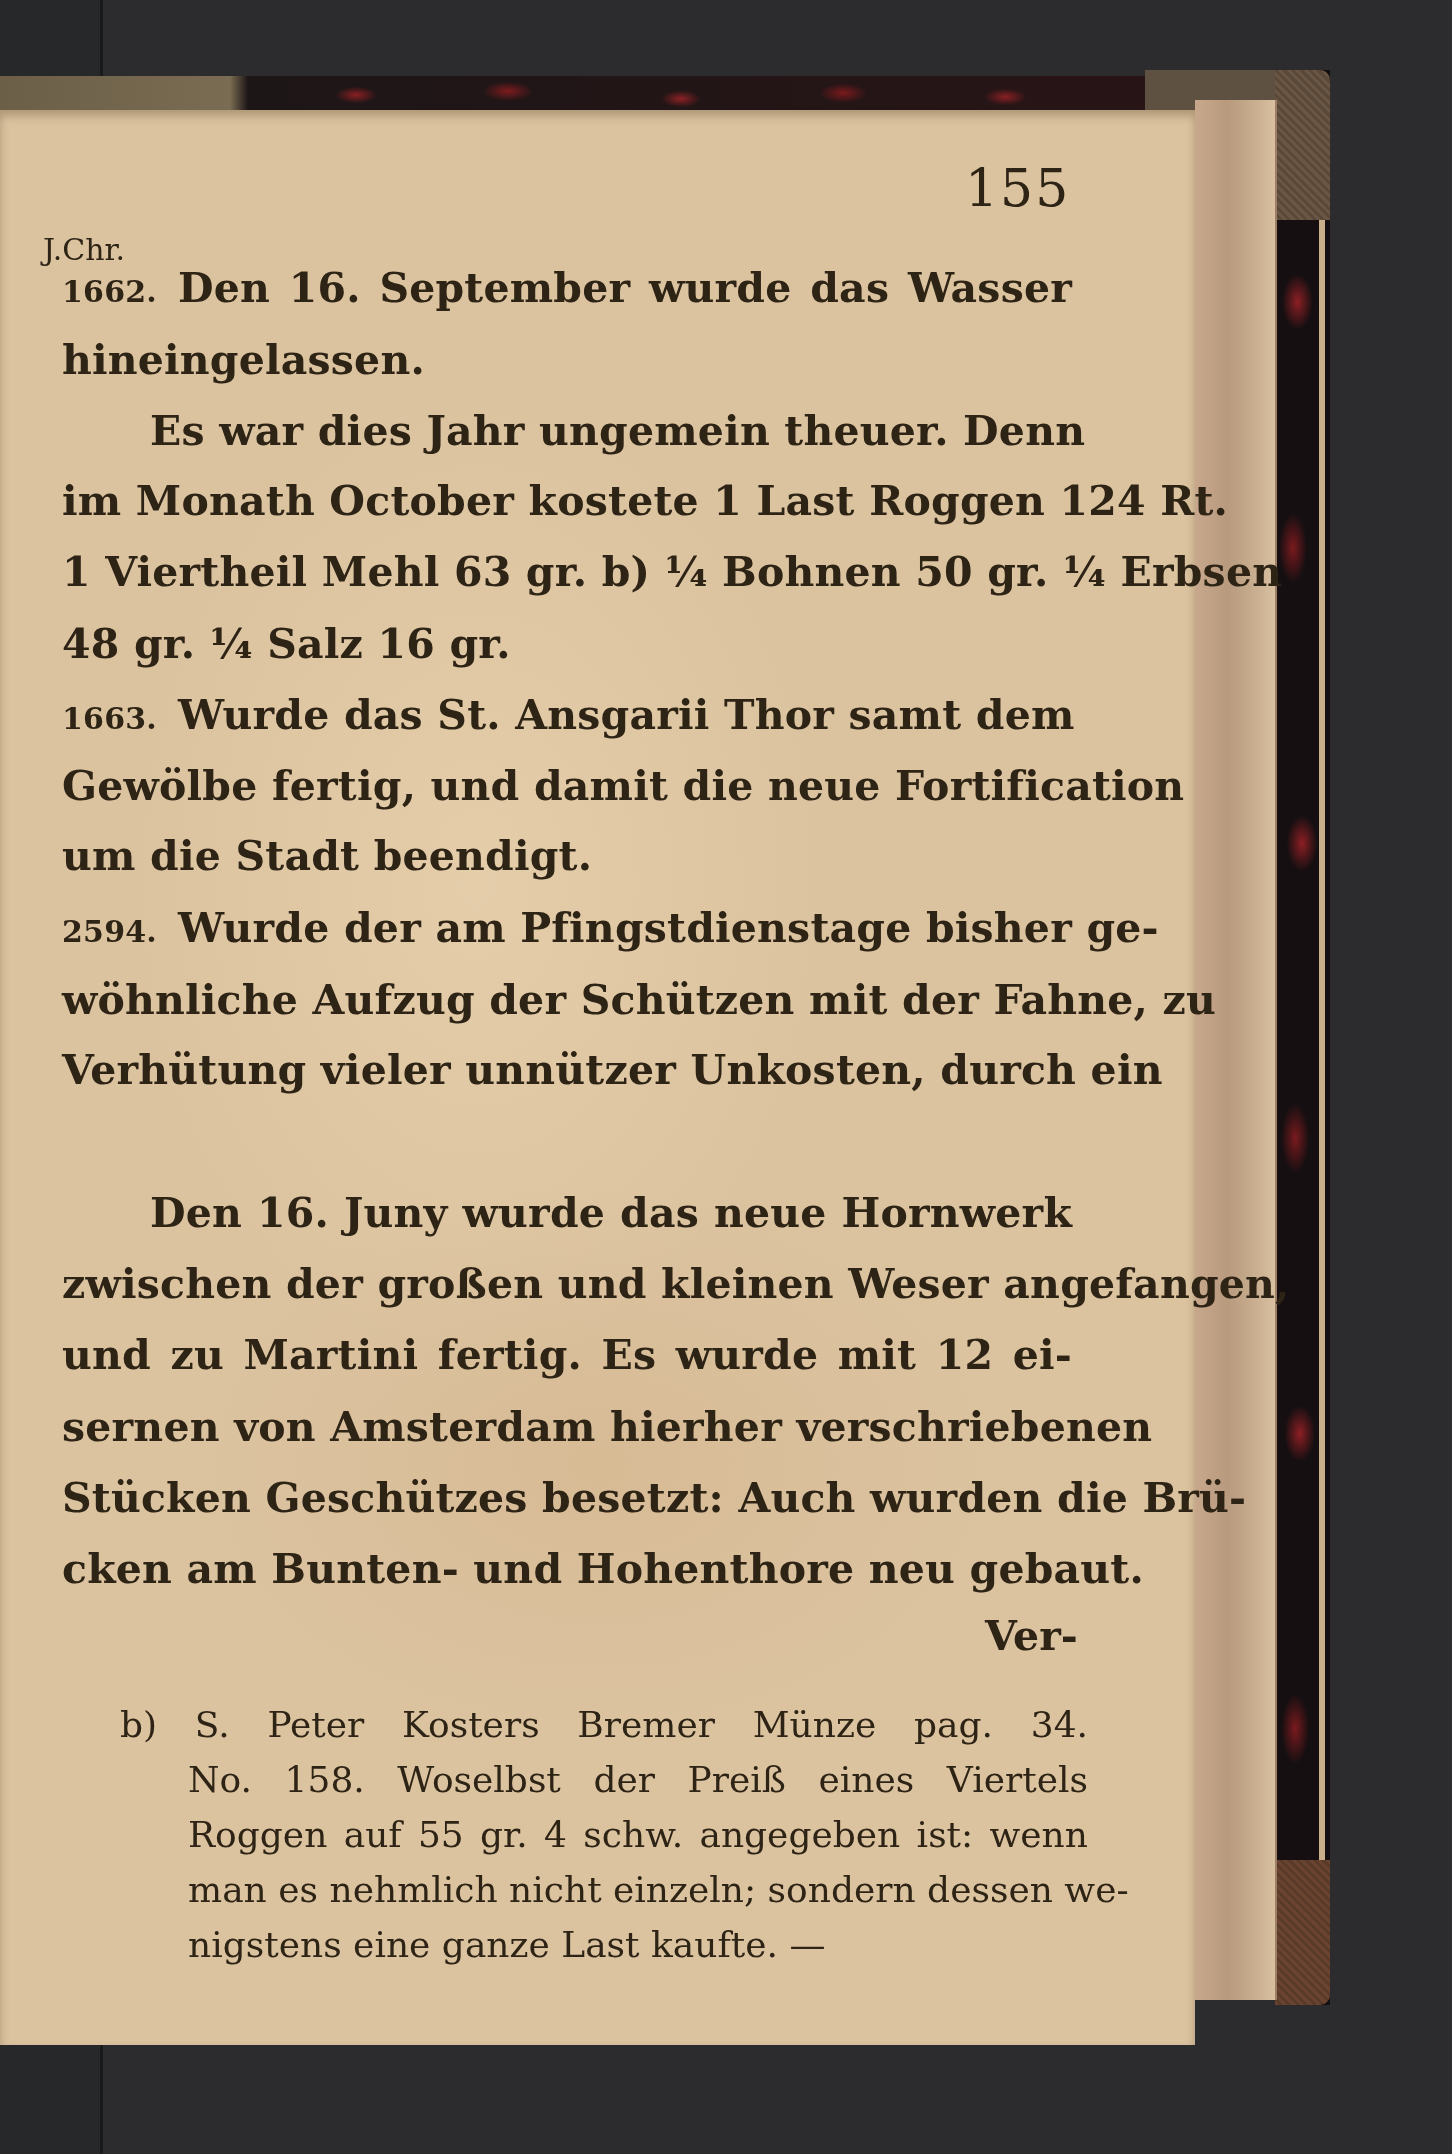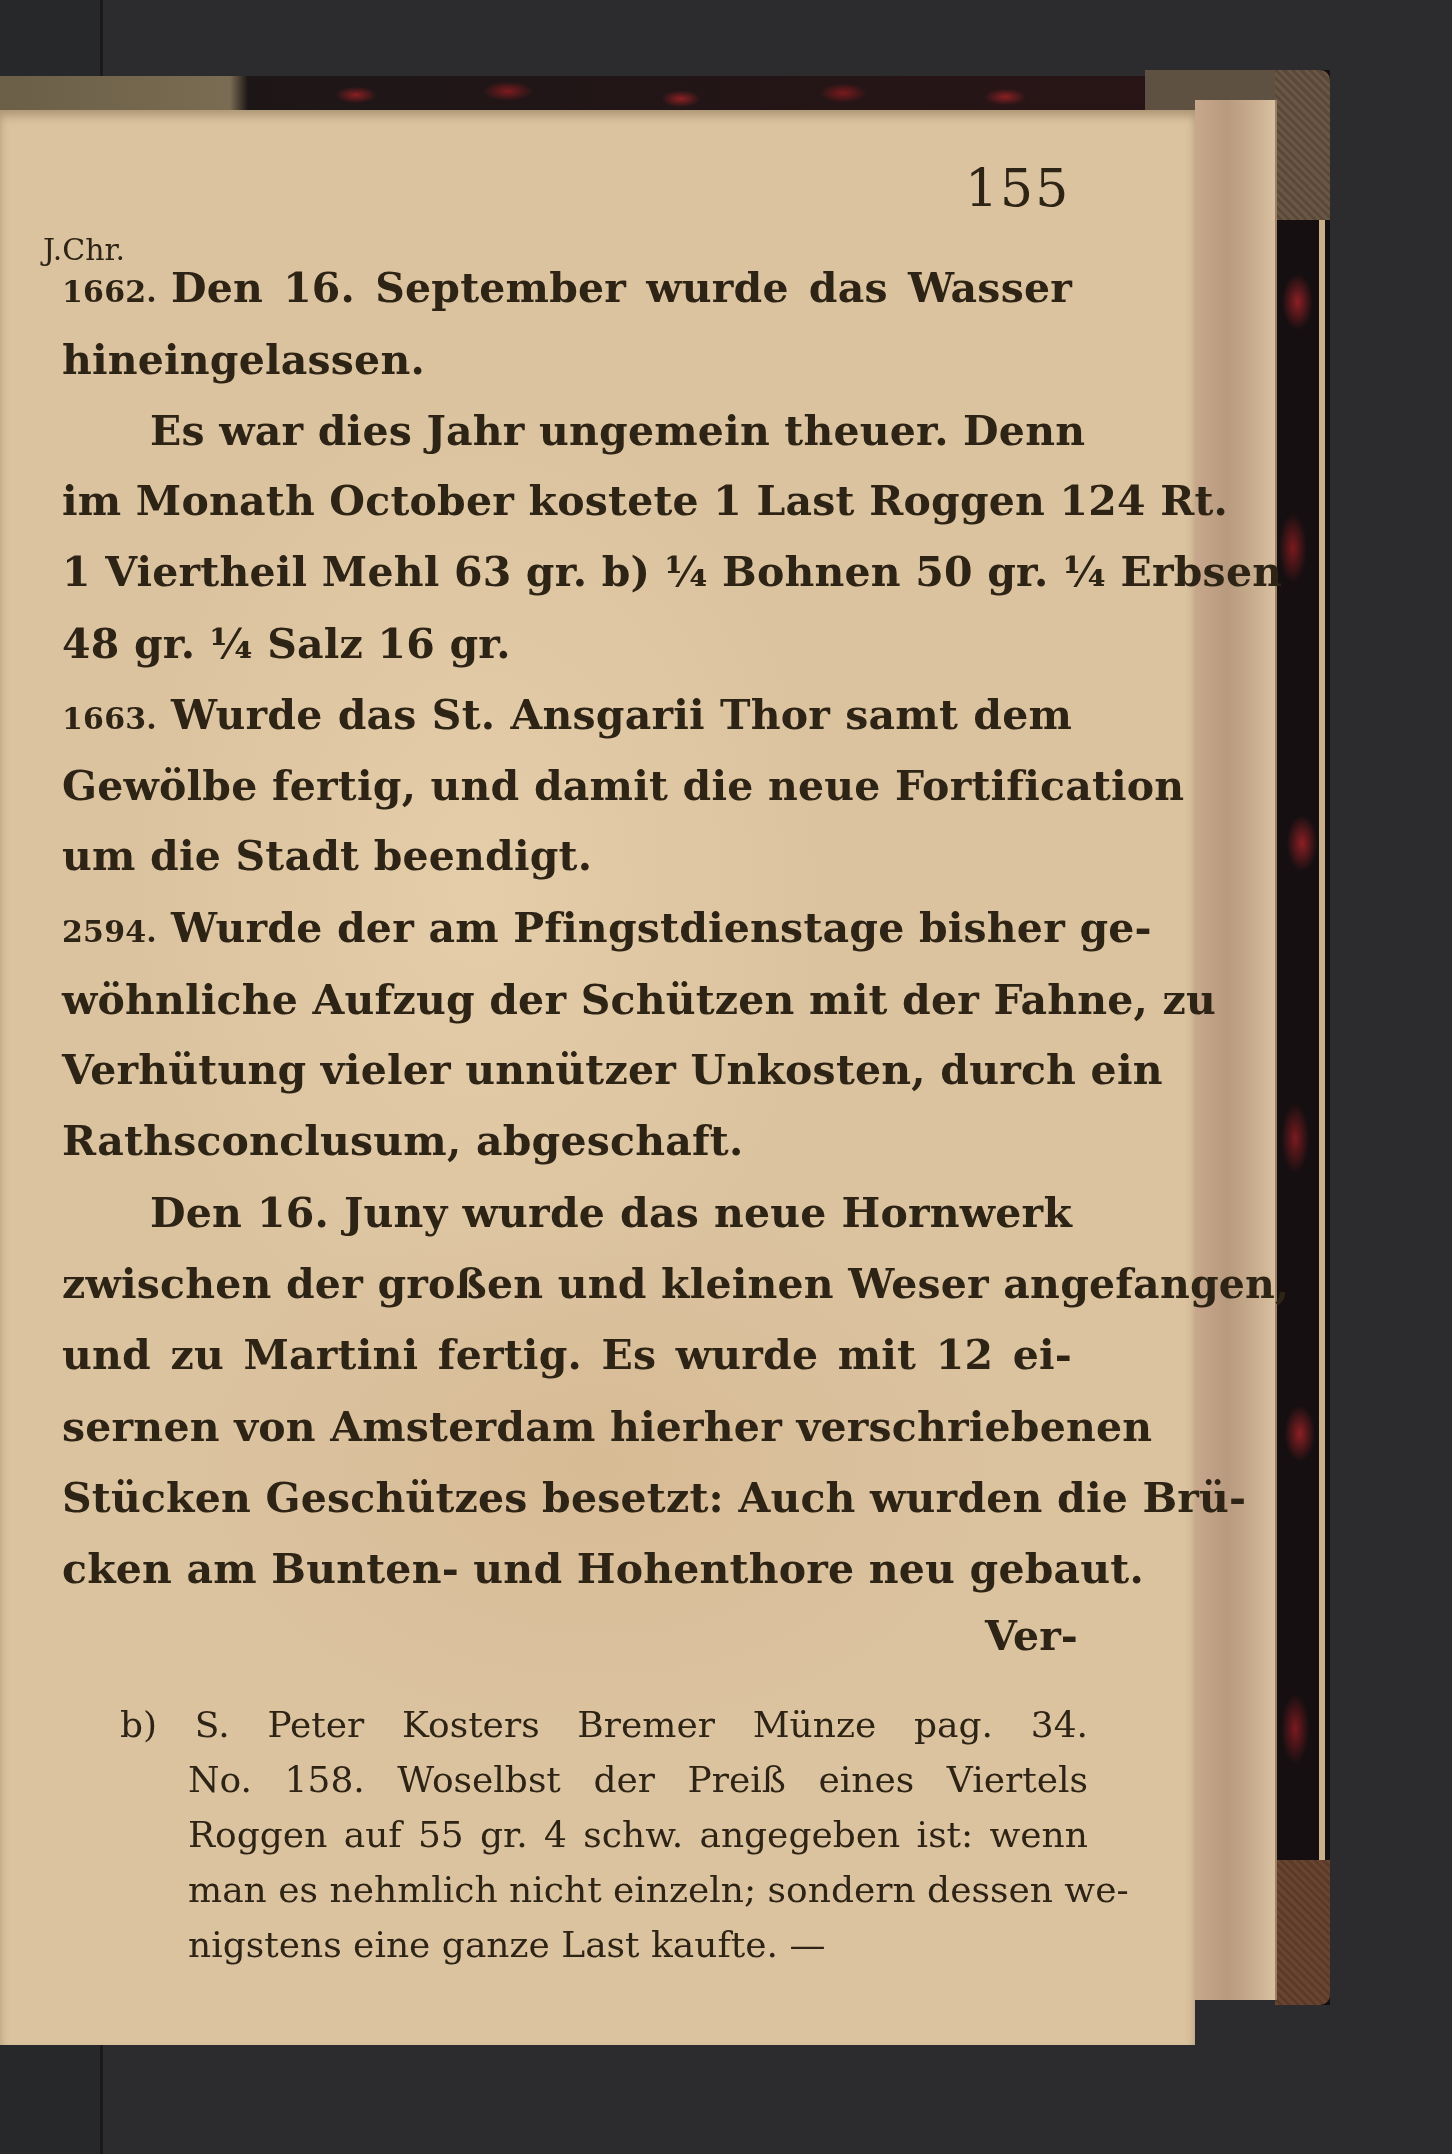--- a/index.html
+++ b/index.html
@@ -84,21 +84,21 @@
     .marginal-label {
       position: absolute; left: 43px; top: 122px; font-size: 30px; font-weight: normal;
     }
     .line {
       position: absolute; left: 62px; width: 1010px; font-size: 41px; line-height: 56px;
       white-space: nowrap; font-weight: bold; letter-spacing: 0.2px;
       text-align: justify; text-align-last: justify;
     }
     .line.noj { text-align: left; text-align-last: left; }
     .line.indent { left: 150px; width: 922px; }
-    .year { font-size: 30px; font-weight: bold; margin-right: 14px; }
+    .year { font-size: 30px; font-weight: bold; margin-right: 21px; }
     .catch { position: absolute; left: 985px; font-size: 41px; font-weight: bold; }
     .fn-line {
       position: absolute; left: 188px; width: 900px; font-size: 36px; line-height: 50px;
       white-space: nowrap; font-weight: normal;
       text-align: justify; text-align-last: justify;
     }
     .fn-line.first { left: 120px; width: 968px; }
     .fn-line.noj { text-align: center; text-align-last: left; }
   </style>
 </head>
@@ -127,21 +127,20 @@
     <div class="line indent" style="top:293px">Es war dies Jahr ungemein theuer. Denn</div>
     <div class="line" style="top:363px">im Monath October kostete 1 Last Roggen 124 Rt.</div>
     <div class="line" style="top:434px">1 Viertheil Mehl 63 gr. b) ¼ Bohnen 50 gr. ¼ Erbsen</div>
     <div class="line noj" style="top:506px">48 gr. ¼ Salz 16 gr.</div>
     <div class="line" style="top:577px"><span class="year">1663.</span><span>Wurde das St. Ansgarii Thor samt dem</span></div>
     <div class="line" style="top:648px">Gewölbe fertig, und damit die neue Fortification</div>
     <div class="line noj" style="top:718px">um die Stadt beendigt.</div>
     <div class="line" style="top:790px"><span class="year">2594.</span><span>Wurde der am Pfingstdienstage bisher ge-</span></div>
     <div class="line" style="top:862px">wöhnliche Aufzug der Schützen mit der Fahne, zu</div>
     <div class="line" style="top:932px">Verhütung vieler unnützer Unkosten, durch ein</div>
-    <div class="line noj" style="top:1003px">Rathsconclusum, abgeschaft.</div>
     <div class="line indent" style="top:1075px">Den 16. Juny wurde das neue Hornwerk</div>
     <div class="line" style="top:1146px">zwischen der großen und kleinen Weser angefangen,</div>
     <div class="line" style="top:1217px">und zu Martini fertig. Es wurde mit 12 ei-</div>
     <div class="line" style="top:1289px">sernen von Amsterdam hierher verschriebenen</div>
     <div class="line" style="top:1360px">Stücken Geschützes besetzt: Auch wurden die Brü-</div>
     <div class="line noj" style="top:1431px">cken am Bunten- und Hohenthore neu gebaut.</div>
 
     <div class="catch" style="top:1502px">Ver-</div>
 
     <div class="fn-line first" style="top:1590px">b) S. Peter Kosters Bremer Münze pag. 34.</div>

